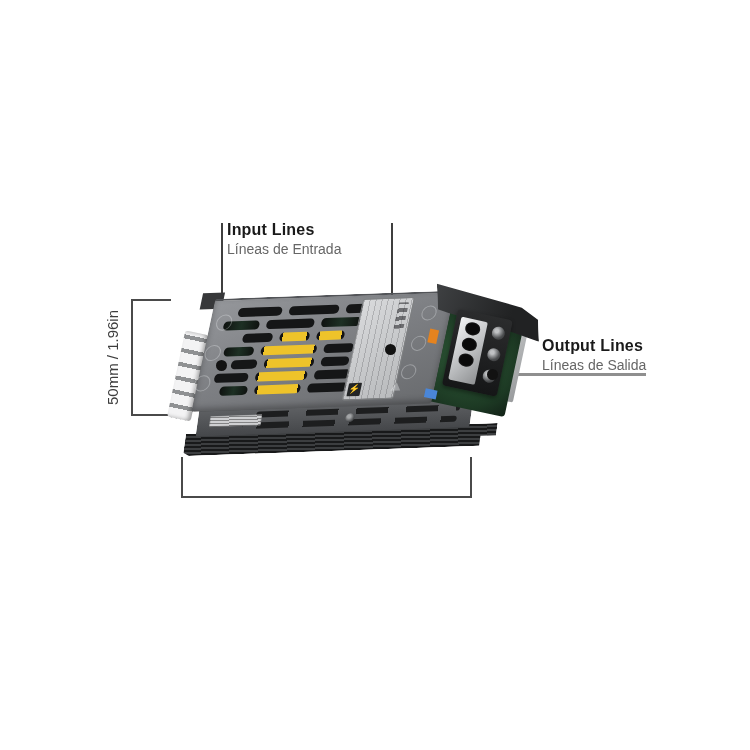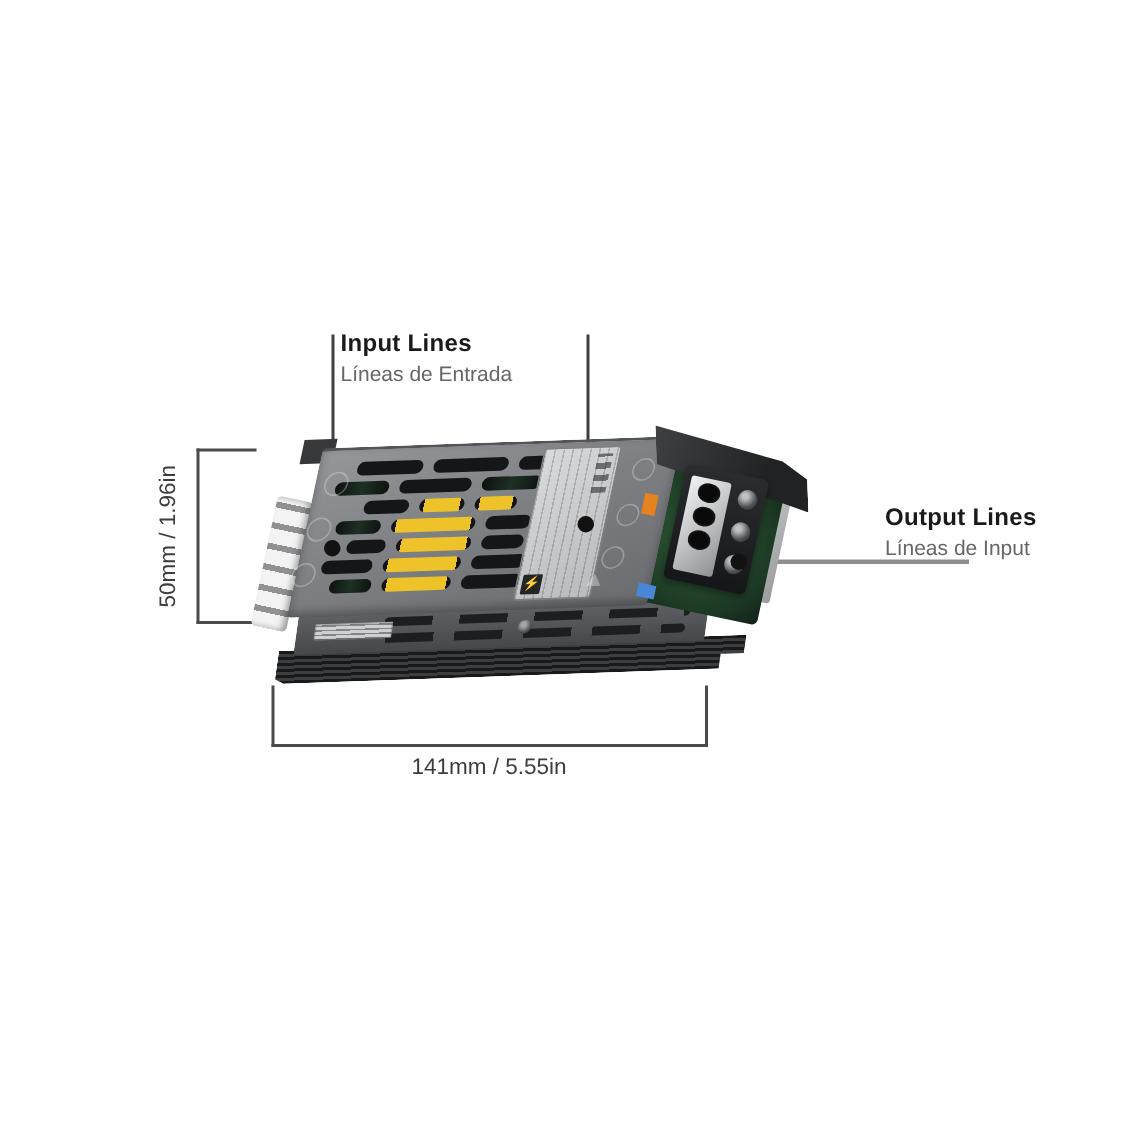--- a/index.html
+++ b/index.html
@@ -89,36 +89,35 @@
   <div class="callout" style="left:227px;top:221px;">
     <div class="t">Input Lines</div>
     <div class="s">Líneas de Entrada</div>
   </div>
   <div class="leader-v" style="left:221px;top:223px;height:138px;"></div>
   <div class="dot" style="left:216px;top:360px;"></div>
 
   <div class="leader-v" style="left:391px;top:223px;height:124px;"></div>
   <div class="dot" style="left:385px;top:344px;"></div>
 
-  <div class="callout" style="left:542px;top:337px;margin-left:48px;">
+  <div class="callout" style="left:542px;top:337px;">
     <div class="t">Output Lines</div>
-    <div class="s">Líneas de Input</div>
+    <div class="s">Líneas de Salida</div>
   </div>
   <div class="leader-h" style="left:492px;top:373px;width:154px;"></div>
   <div class="dot" style="left:487px;top:369px;"></div>
 
   <div class="dim" style="left:131px;top:299px;width:40px;height:2px;"></div>
   <div class="dim" style="left:131px;top:299px;width:2px;height:117px;"></div>
   <div class="dim" style="left:131px;top:414px;width:47px;height:2px;"></div>
   <div class="dim-label" style="left:42px;top:349px;width:140px;transform:rotate(-90deg);">50mm / 1.96in</div>
 
   <div class="dim" style="left:181px;top:457px;width:2px;height:41px;"></div>
   <div class="dim" style="left:470px;top:457px;width:2px;height:41px;"></div>
   <div class="dim" style="left:181px;top:496px;width:291px;height:2px;"></div>
-  <div class="dim-label" style="left:226px;top:503px;width:200px;">141mm / 5.55in</div>
 
   <div class="device">
 
     <div class="fins"></div>
 
     <div class="front">
       <div class="vr1"></div>
       <div class="vr2"></div>
       <div class="screw"></div>
       <div class="minilabel"></div>

